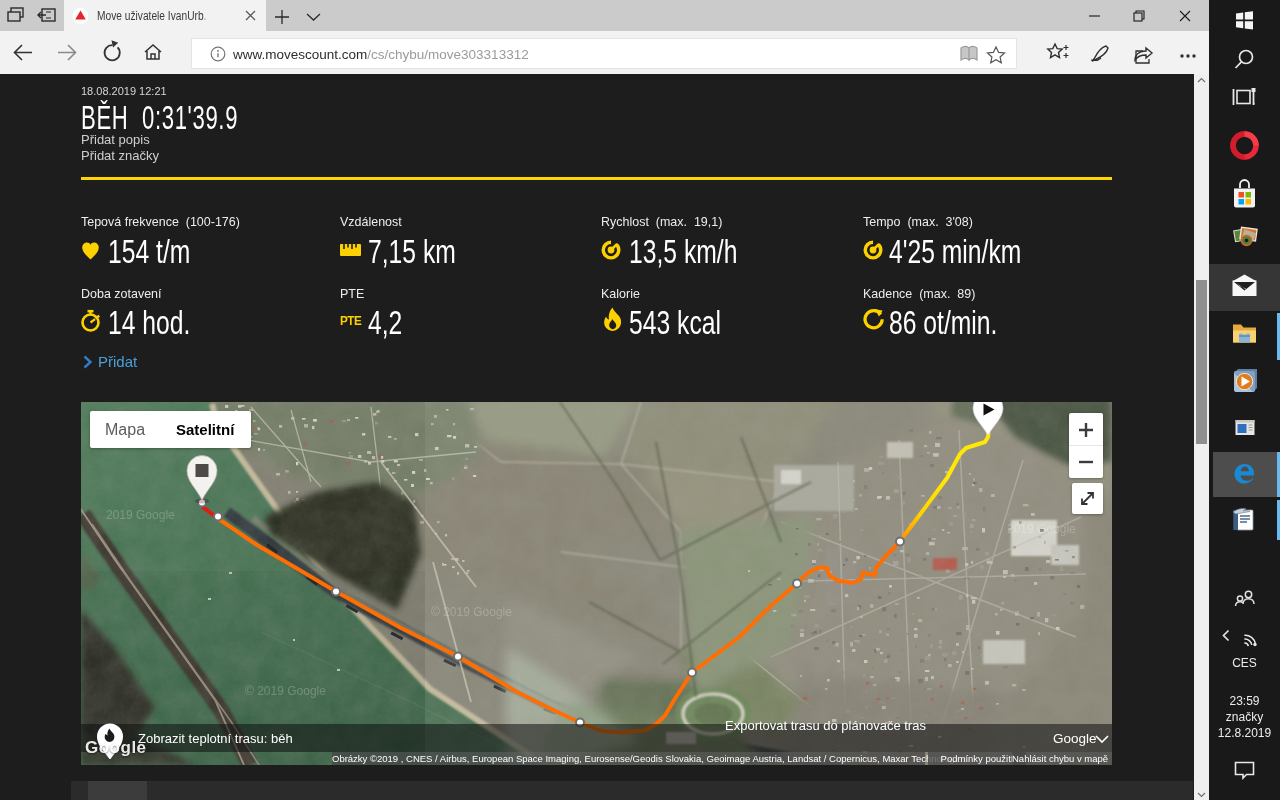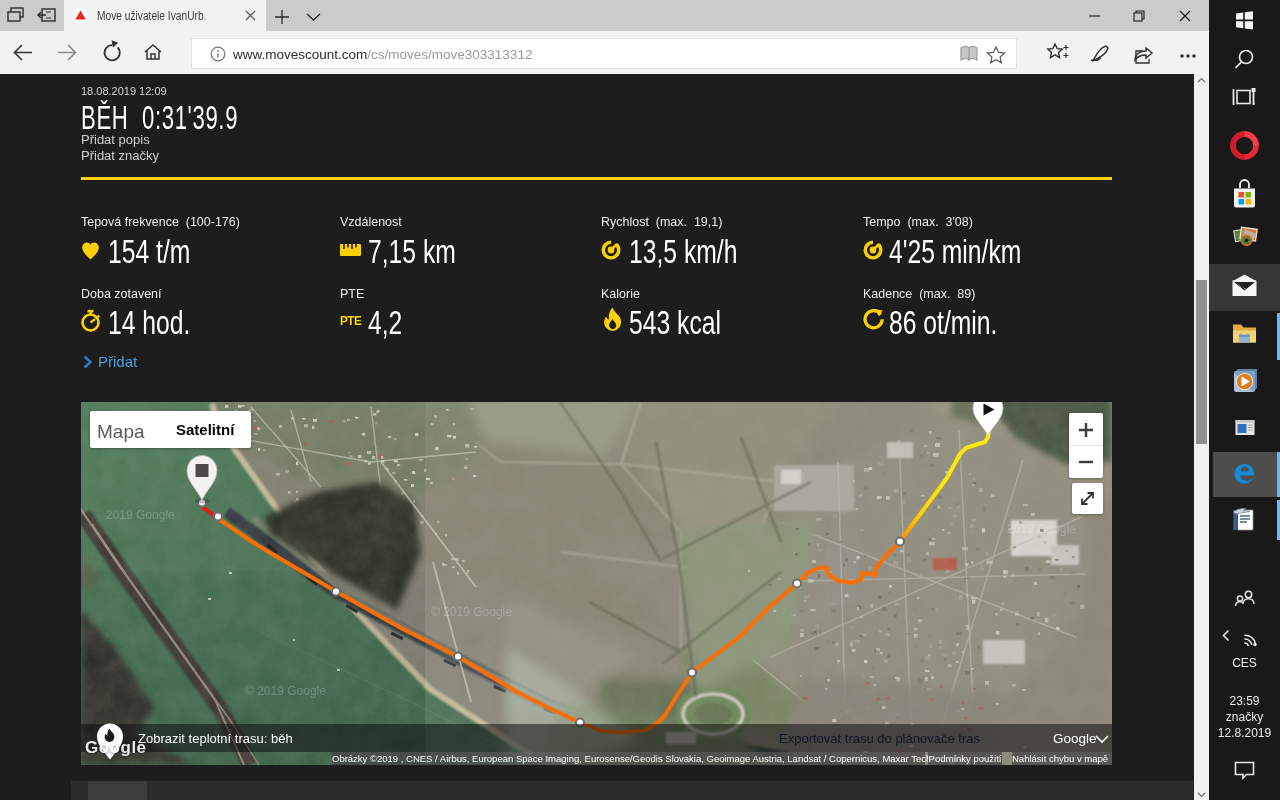--- a/index.html
+++ b/index.html
@@ -71,21 +71,21 @@
       <path d="M111.5 9.2l6.7 2.5-5.2 4.8z" fill="#333" stroke="none"></path>
     <path d="M145 21l8-7 8 7M147 20v8h12v-8M151 28v-5h4v5" stroke-width="1.5"></path>
   </g>
 </svg>
 <div id="addr">
     <svg style="position:absolute;left:18px;top:7px" width="16" height="16">
       <circle cx="8" cy="8" r="6.8" fill="none" stroke="#767676" stroke-width="1.2"></circle>
       <path d="M8 7.2v4" stroke="#767676" stroke-width="1.4"></path>
       <circle cx="8" cy="5" r="0.9" fill="#767676"></circle>
     </svg>
-    <div id="url">www.movescount.com<span>/cs/moves/move303313312</span></div>
+    <div id="url">www.movescount.com<span>/cs/chybu/move303313312</span></div>
   </div>
 <svg class="abs" style="left:945px;top:38px" width="70" height="31">
   <g stroke="#9a9a9a" stroke-width="1.2" fill="none">
     <path d="M16 10c3-2 6-2 8 0v12c-2-2-5-2-8 0zM24 10c2-2 5-2 8 0v12c-3-2-6-2-8 0" fill="#c7c7c7"></path>
     <path d="M51 9l2.6 5.4 5.9.6-4.4 4 1.2 5.8-5.3-3-5.3 3 1.2-5.8-4.4-4 5.9-.6z" stroke="#555"></path>
   </g>
 </svg>
 <svg class="abs" style="left:1030px;top:31px" width="179" height="43">
   <g stroke="#2f2f2f" stroke-width="1.4" fill="none">
     <path d="M25 13l2.2 4.6 5 .5-3.7 3.4 1 5-4.5-2.6-4.5 2.6 1-5-3.7-3.4 5-.5z"></path>
@@ -99,21 +99,21 @@
       </g>
   </g>
   <g fill="#2f2f2f">
       <circle cx="152" cy="25" r="1.7"></circle>
       <circle cx="158" cy="25" r="1.7"></circle>
       <circle cx="164" cy="25" r="1.7"></circle>
     </g>
 </svg>
 
 <div id="page"></div>
-<div id="pdate">18.08.2019 12:09</div>
+<div id="pdate">18.08.2019 12:21</div>
 <div id="phead">BĚH&nbsp; 0:31'39.9</div>
 <div id="plinks">Přidat popis<br>Přidat značky</div>
 <div id="yline"></div>
 
 <div class="slabel" style="left:81px;top:214px">Tepová frekvence&nbsp; (100-176)</div>
 <div class="slabel" style="left:340px;top:214px">Vzdálenost</div>
 <div class="slabel" style="left:601px;top:214px">Rychlost&nbsp; (max.&nbsp; 19,1)</div>
 <div class="slabel" style="left:863px;top:214px">Tempo&nbsp; (max.&nbsp; 3'08)</div>
 <div class="slabel" style="left:81px;top:286px">Doba zotavení</div>
 <div class="slabel" style="left:340px;top:286px">PTE</div>
@@ -812,51 +812,51 @@
 <circle cx="716" cy="181.5" r="4"></circle>
 <circle cx="819" cy="139.5" r="4"></circle>
 </g>
 <ellipse cx="121" cy="99" rx="7" ry="2.5" fill="#000" opacity="0.25"></ellipse>
 <path d="M121 98 C115 86 106 79.5 106 68.5 A15 15 0 1 1 136 68.5 C136 79.5 127 86 121 98 Z" fill="#f4f2ee" stroke="#b9b5af" stroke-width="0.8"></path>
 <rect x="114.5" y="62" width="13" height="13" fill="#4e4a47"></rect>
 <path d="M907 33.5 C901 22.5 892 16 892 6 A15 15 0 1 1 922 6 C922 16 913 22.5 907 33.5 Z" fill="#fff" stroke="#ccc" stroke-width="0.8"></path>
 <path d="M902.5 1.5 L902.5 13.5 L913.5 7.5 Z" fill="#111"></path>
 </svg>
 <div class="mapctl" style="left:9px;top:9px;width:161px;height:37px"></div>
-<div class="abs" style="left:16px;top:19px;font-size:19px;color:#5b5b5b">Mapa</div>
+<div class="abs" style="left:24px;top:19px;font-size:16px;color:#5b5b5b">Mapa</div>
 <div class="abs" style="left:95px;top:19px;font-size:15px;font-weight:bold;color:#000000">Satelitní</div>
 <div class="mapctl" style="left:988px;top:11px;width:34px;height:65px"></div>
 <div class="abs" style="left:988px;top:43px;width:34px;height:1px;background:#e6e6e6"></div>
 <svg class="abs" style="left:988px;top:11px" width="34" height="65">
       <g stroke="#3c3c3c" stroke-width="2.4">
         <path d="M10 17h14M17 10v14"></path>
         <path d="M10 49h14"></path>
       </g>
     </svg>
 <div class="mapctl" style="left:991px;top:81px;width:31px;height:31px"></div>
 <svg class="abs" style="left:991px;top:81px" width="31" height="31">
       <g stroke="#333" stroke-width="1.8" fill="none">
         <path d="M10 21 L21 10"></path>
         <path d="M15.5 10h5.5v5.5"></path>
         <path d="M15.5 21h-5.5v-5.5"></path>
       </g>
     </svg>
 <div class="abs" style="left:0;top:322px;width:1031px;height:28px;background:rgba(15,15,15,0.55)"></div>
 <div class="abs" style="left:57px;top:329px;font-size:13px;color:#fff">Zobrazit teplotní trasu: běh</div>
-<div class="abs" style="left:644px;top:329px;width:309px;text-align:center;font-size:13px;color:#0f172a">Exportovat trasu do plánovače tras</div>
+<div class="abs" style="left:644px;top:316px;width:309px;text-align:left;font-size:13px;color:#ffffff">Exportovat trasu do plánovače tras</div>
 <div class="abs" style="left:972px;top:329px;font-size:13.5px;color:#fff">Google</div>
 <svg class="abs" style="left:1013px;top:331px" width="16" height="12">
       <path d="M2 3l6 6 6-6" stroke="#fff" stroke-width="1.6" fill="none"></path>
     </svg>
 <svg class="abs" style="left:14px;top:321px" width="30" height="40">
       <path d="M27.5 36 C21 27 15 22 15 13.5 A13 13 0 1 1 41 13.5 C41 22 35 27 28.5 36 Z" fill="#fff" transform="translate(-13,0)"></path>
       <path d="M14.5 5.5c.6 2.2 2.8 3.4 4 5.3 1.4 2.1 1.1 5-.5 6.7a4.8 4.8 0 0 1-7.1-.2c-1.6-1.8-1.6-4.7-.2-6.6.4.8 1 1.4 1.8 1.7-.5-2.4.3-5.3 2-6.9z" fill="#1b1b1b"></path>
     </svg>
 <div class="abs" style="left:251px;top:350px;width:593px;height:13px;background:rgba(70,70,70,0.75);color:#fff;font-size:9.5px;line-height:13px;text-align:center;white-space:nowrap">Obrázky ©2019 , CNES / Airbus, European Space Imaging, Eurosense/Geodis Slovakia, Geoimage Austria, Landsat / Copernicus, Maxar Technologies</div>
-<div class="abs" style="left:847px;top:350px;width:74px;height:13px;background:rgba(70,70,70,0.75);color:#fff;font-size:9.5px;line-height:13px;text-align:center">Podmínky použití</div>
+<div class="abs" style="left:847px;top:350px;width:98px;height:13px;background:rgba(70,70,70,0.75);color:#fff;font-size:9.5px;line-height:13px;text-align:center">Podmínky použití</div>
 <div class="abs" style="left:931px;top:350px;width:100px;height:13px;background:rgba(70,70,70,0.75);color:#fff;font-size:9.5px;line-height:13px;text-align:left">Nahlásit chybu v mapě</div>
 <div class="abs" style="left:4px;top:336px;font-size:17px;font-weight:bold;color:#fff;opacity:0.9;letter-spacing:0.5px;text-shadow:0 1px 2px rgba(0,0,0,0.5)">Google</div>
 </div>
 <div id="botstrip"></div>
 <div id="botbox"></div>
 <div id="scroll"><div id="thumb"></div>
   <svg width="15" height="726">
       <path d="M4 8l3.5-3.5L11 8" stroke="#707070" fill="none" stroke-width="1.2"></path>
       <path d="M4 719l3.5 3.5L11 719" stroke="#707070" fill="none" stroke-width="1.2"></path>
     </svg>

